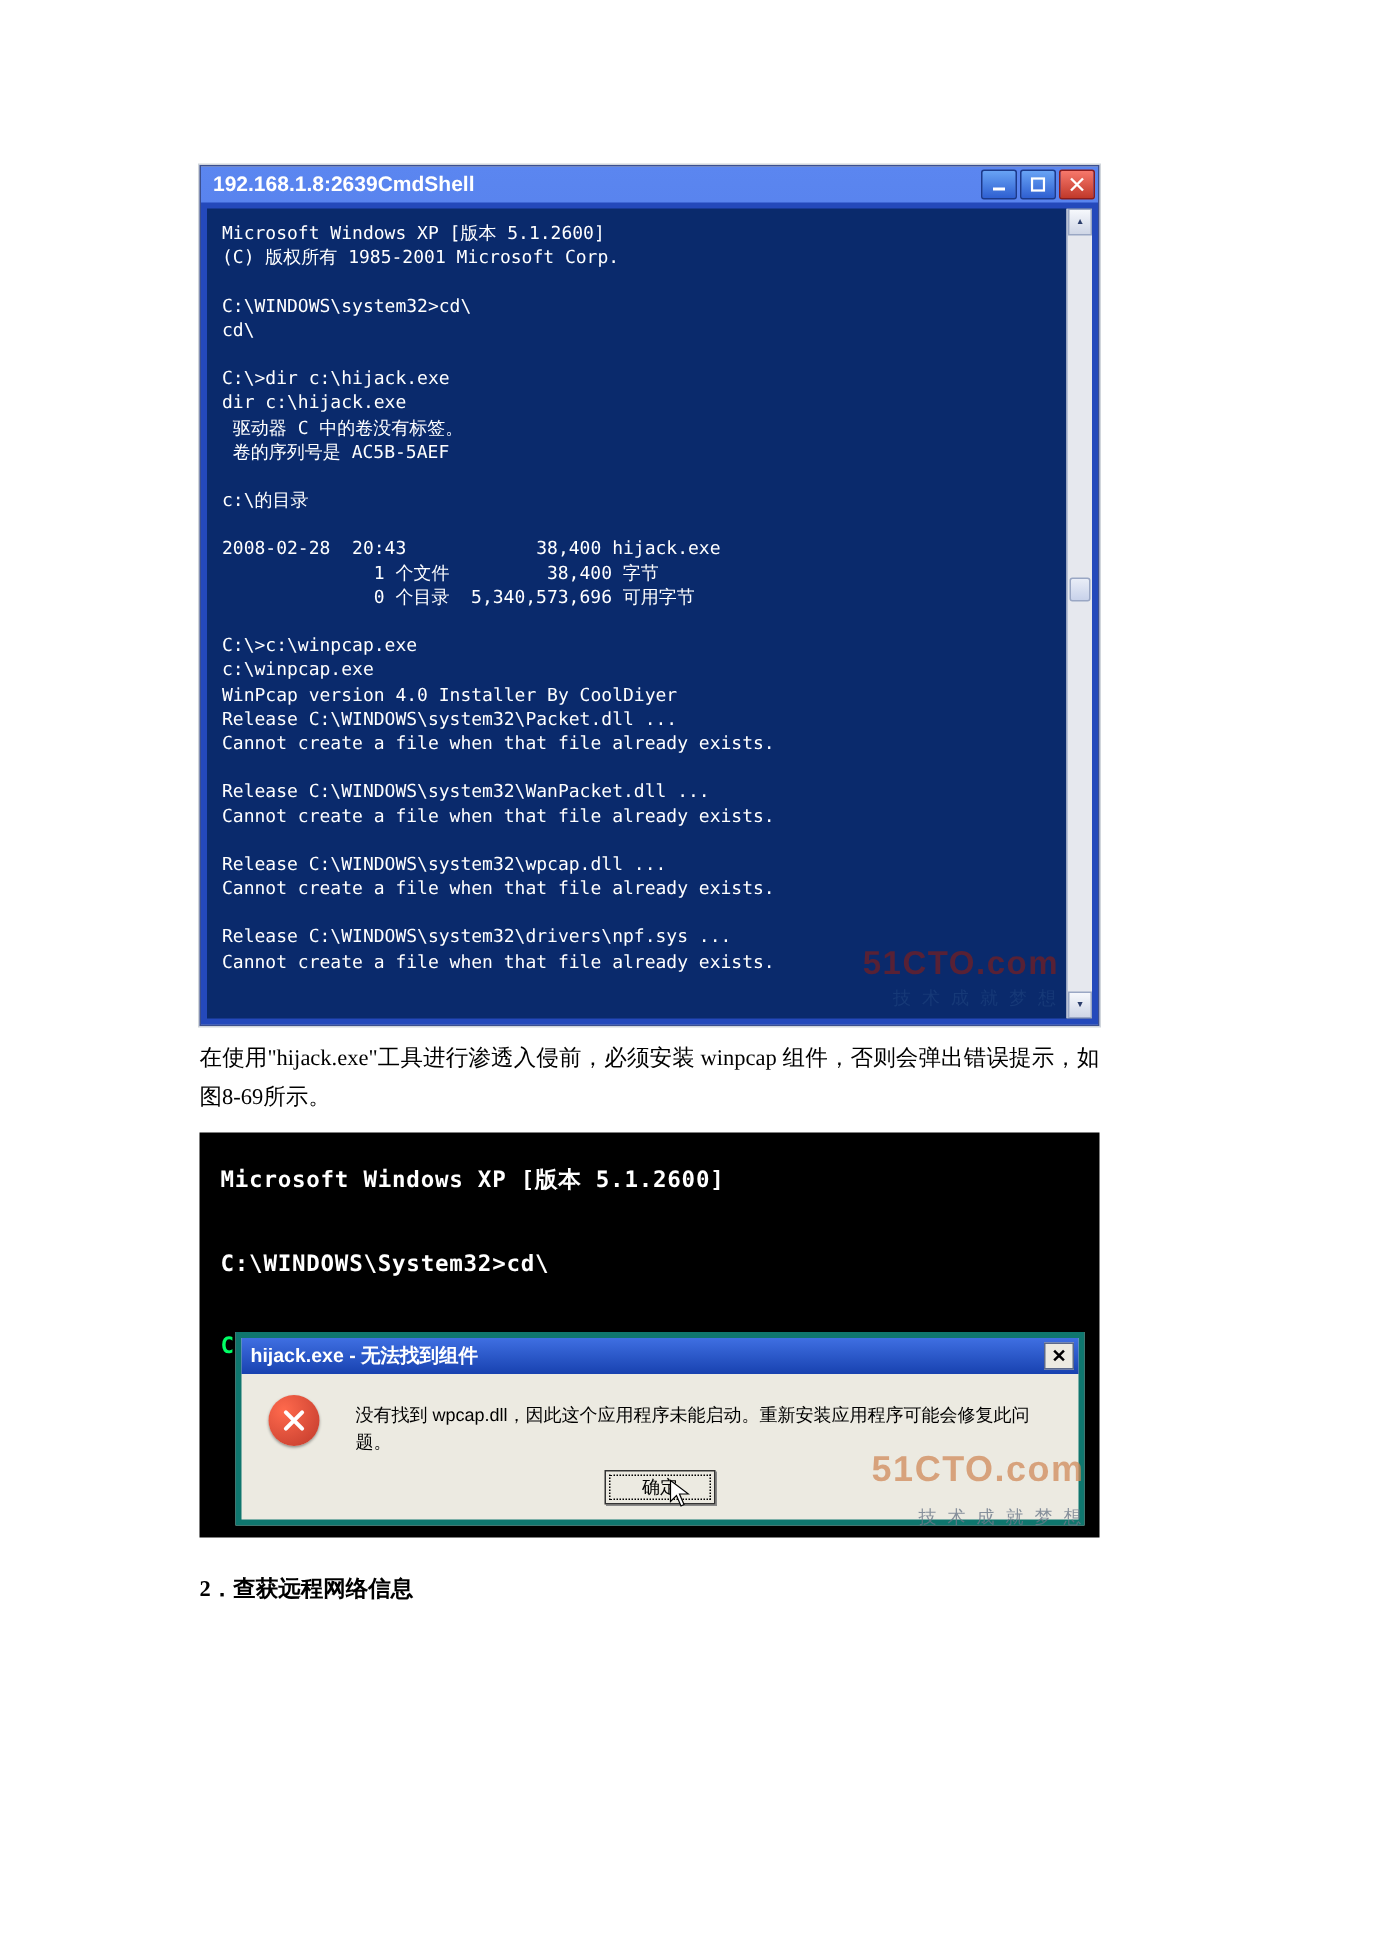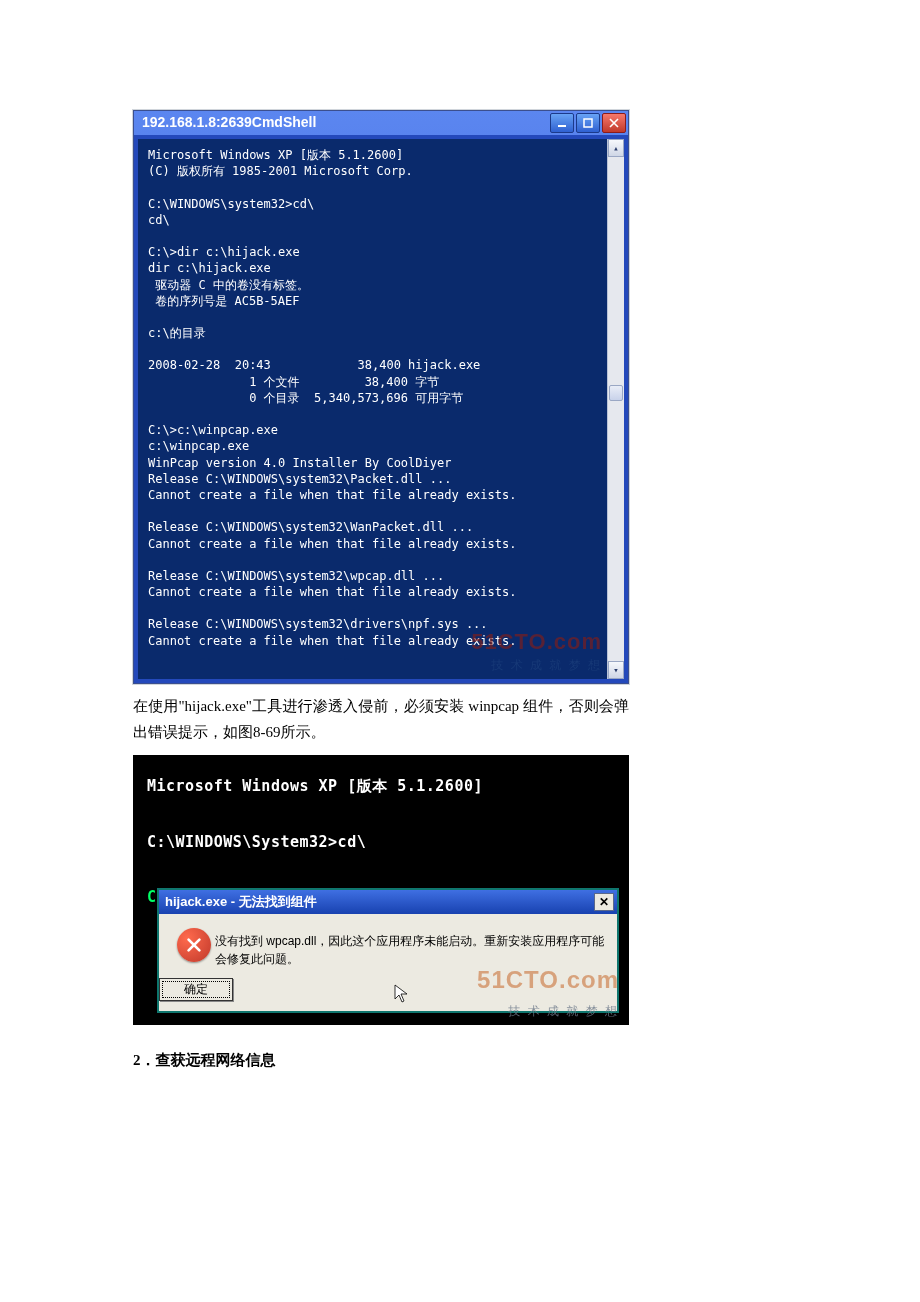--- a/index.html
+++ b/index.html
@@ -11,21 +11,21 @@
     line-height: 1.7;
     color: #000;
   }
   .page {
     width: 920px;
     margin: 0 auto;
     padding-top: 110px;
     box-sizing: border-box;
   }
   .inner {
-    width: 496px;
+    width: 600px;
     margin-left: 133px;
   }
 
   
   .win1 {
     border: 1px solid #3b4f8f;
     background: #2f60d1;          
     background: linear-gradient(#5b86f0, #2a4fc2);
     box-shadow: 0 0 0 1px #d0d5db;
   }
@@ -174,21 +174,21 @@
   }
   .cmdline-green { color: #00ff66; }
 
   
   .dlg {
     position: absolute;
     left: 24px;
     right: 10px;
     top: 133px;
     background: #eceae1;
-    border: 2px solid #0f766e;
+    border: 4px solid #0f766e;
     box-shadow: 2px 2px 4px rgba(0,0,0,0.5);
     font-family: "Tahoma","SimSun",sans-serif;
   }
   .dlg-titlebar {
     background: linear-gradient(#3f6fe2, #1842b0);
     color: #fff;
     height: 24px;
     display: flex;
     align-items: center;
     justify-content: space-between;
@@ -206,21 +206,21 @@
     font-weight: bold;
     display: flex;
     align-items: center;
     justify-content: center;
     font-family: Arial, sans-serif;
   }
   .dlg-body {
     display: flex;
     align-items: flex-start;
     padding: 14px 12px 6px 18px;
-    gap: 4px;
+    gap: 24px;
   }
   .dlg-icon {
     width: 34px;
     height: 34px;
     border-radius: 50%;
     background: radial-gradient(circle at 30% 30%, #ff6a4d, #c0392b);
     box-shadow: 0 1px 2px rgba(0,0,0,0.4);
     display: flex;
     align-items: center;
     justify-content: center;
@@ -228,21 +228,21 @@
   }
   .dlg-icon svg { width: 18px; height: 18px; }
   .dlg-msg {
     font-size: 12px;
     color: #000;
     line-height: 1.5;
     padding-top: 4px;
   }
   .dlg-buttons {
     display: flex;
-    justify-content: flex-start;
+    justify-content: center;
     padding: 4px 0 10px;
     position: relative;
   }
   .dlg-ok {
     min-width: 74px;
     padding: 2px 12px;
     font-size: 12px;
     background: #eceae1;
     border: 1px solid #333;
     outline: 1px dotted #000;

